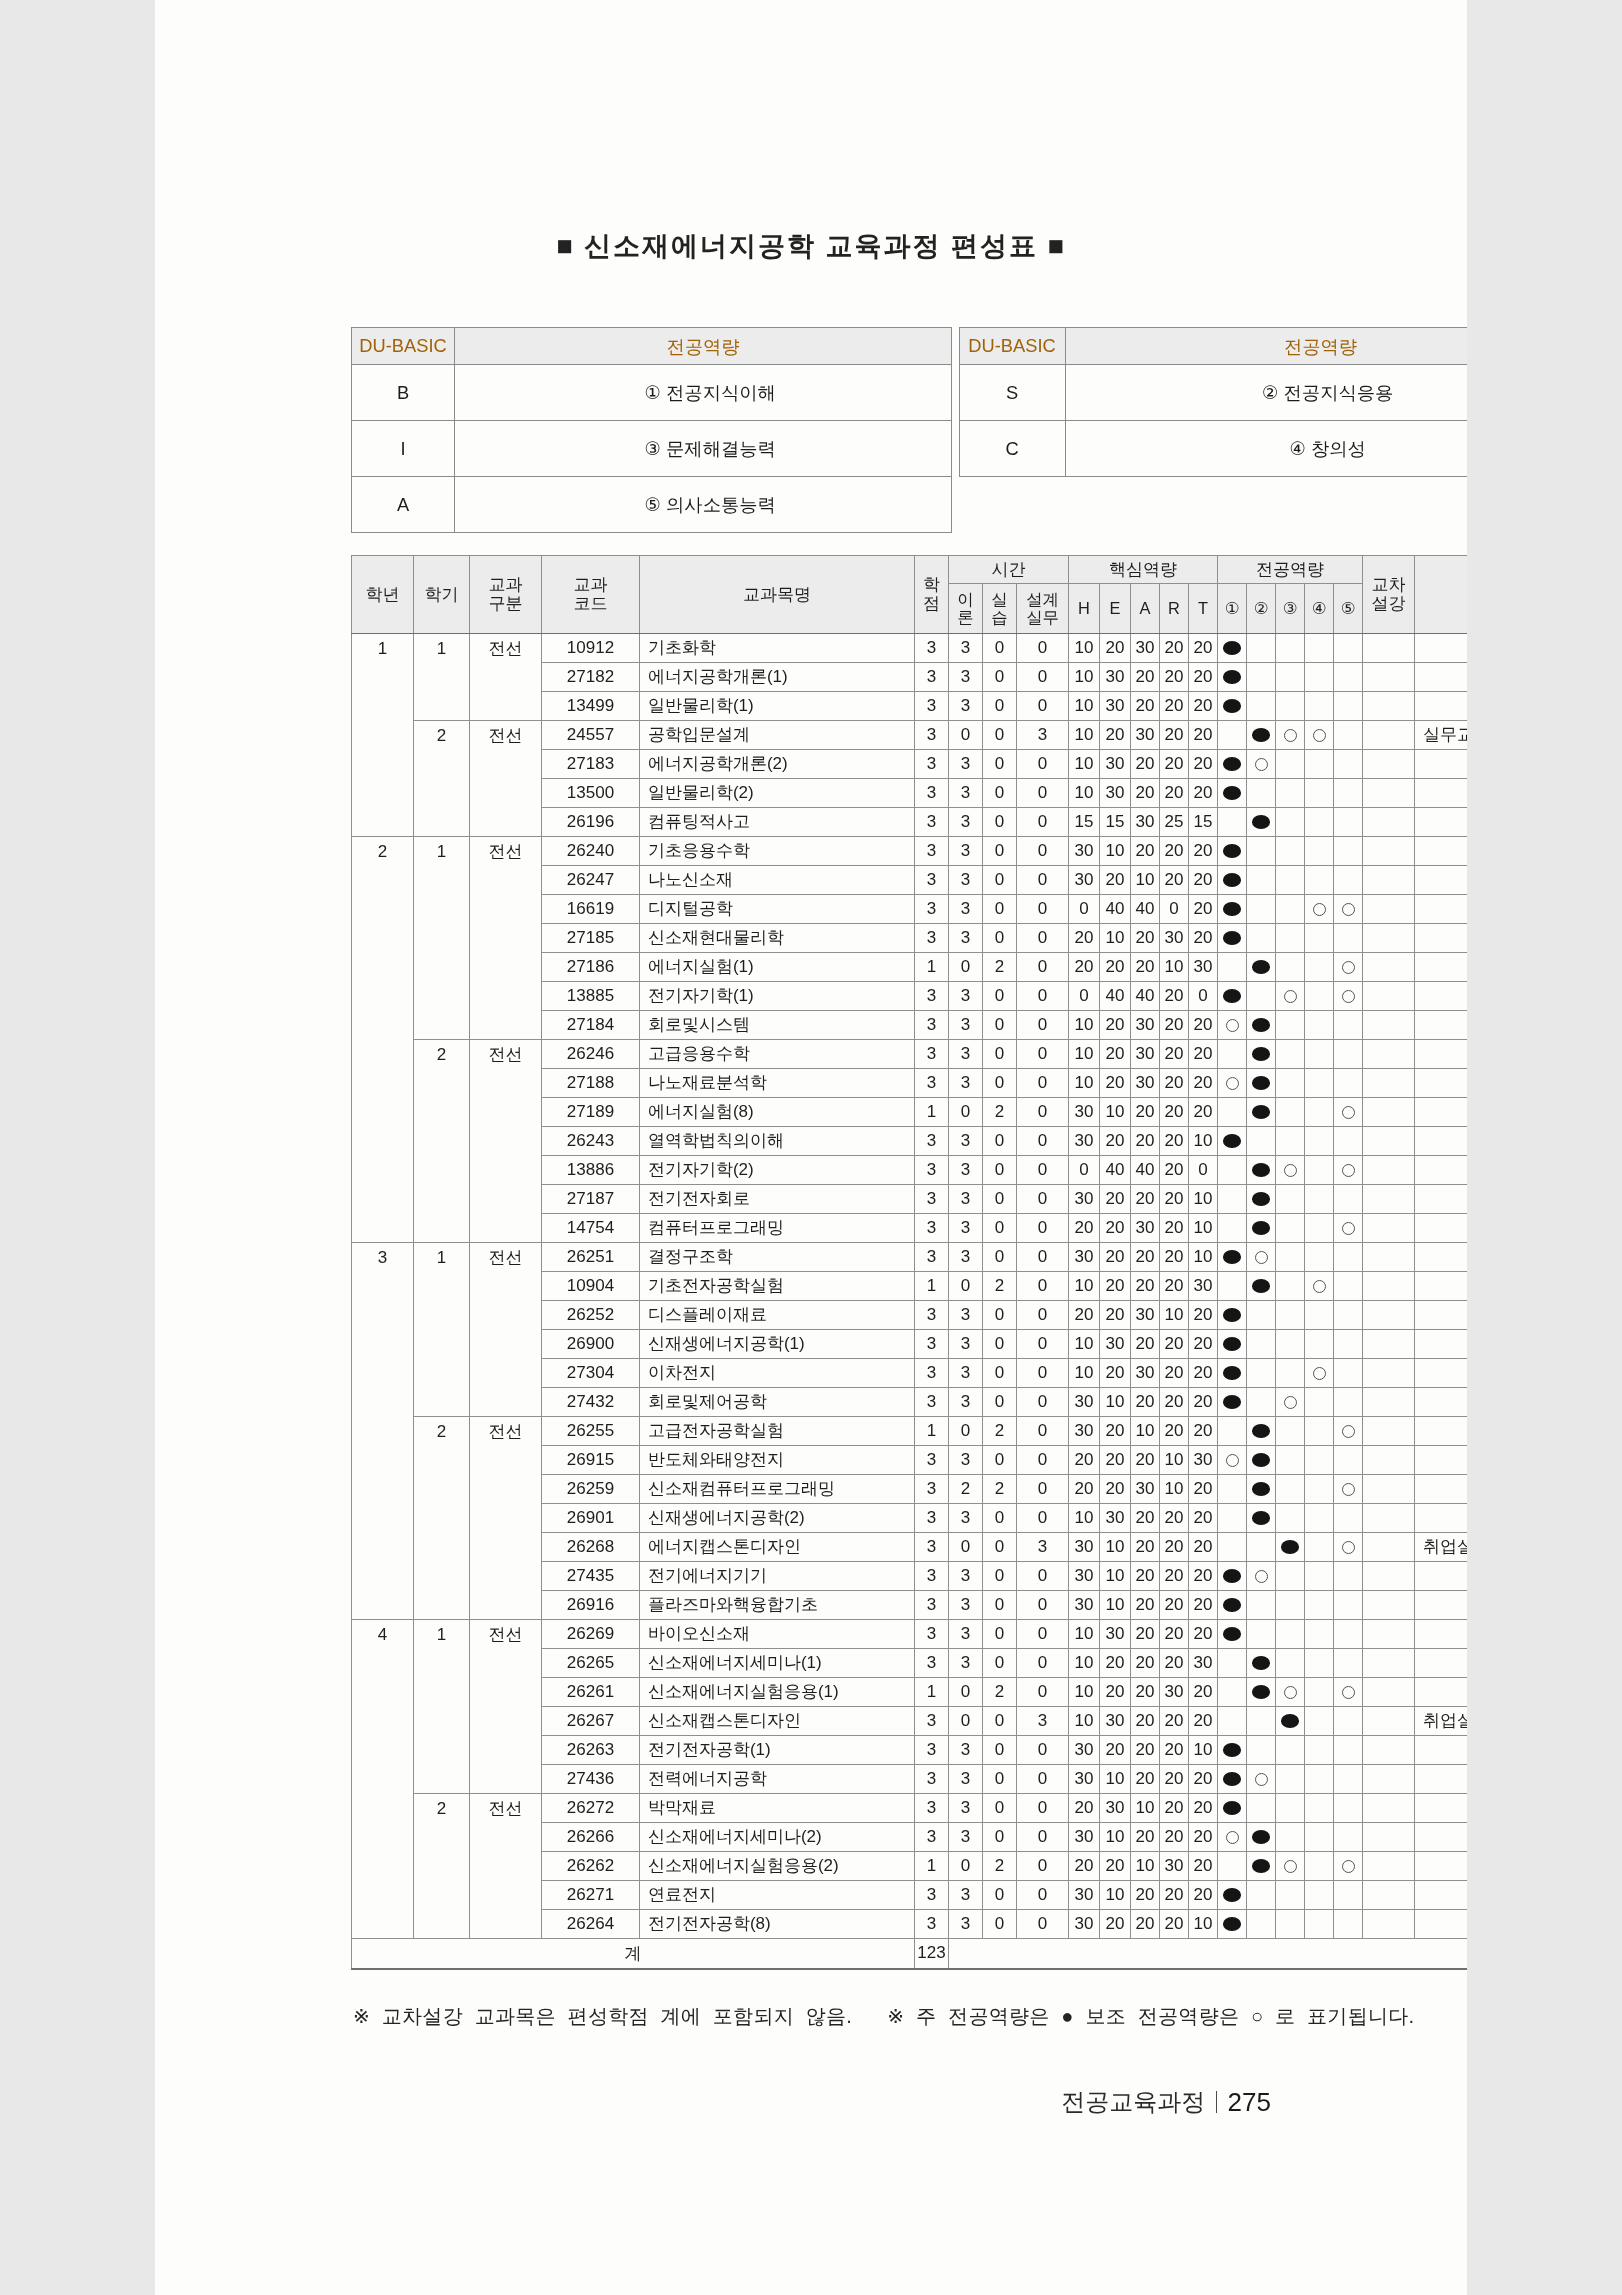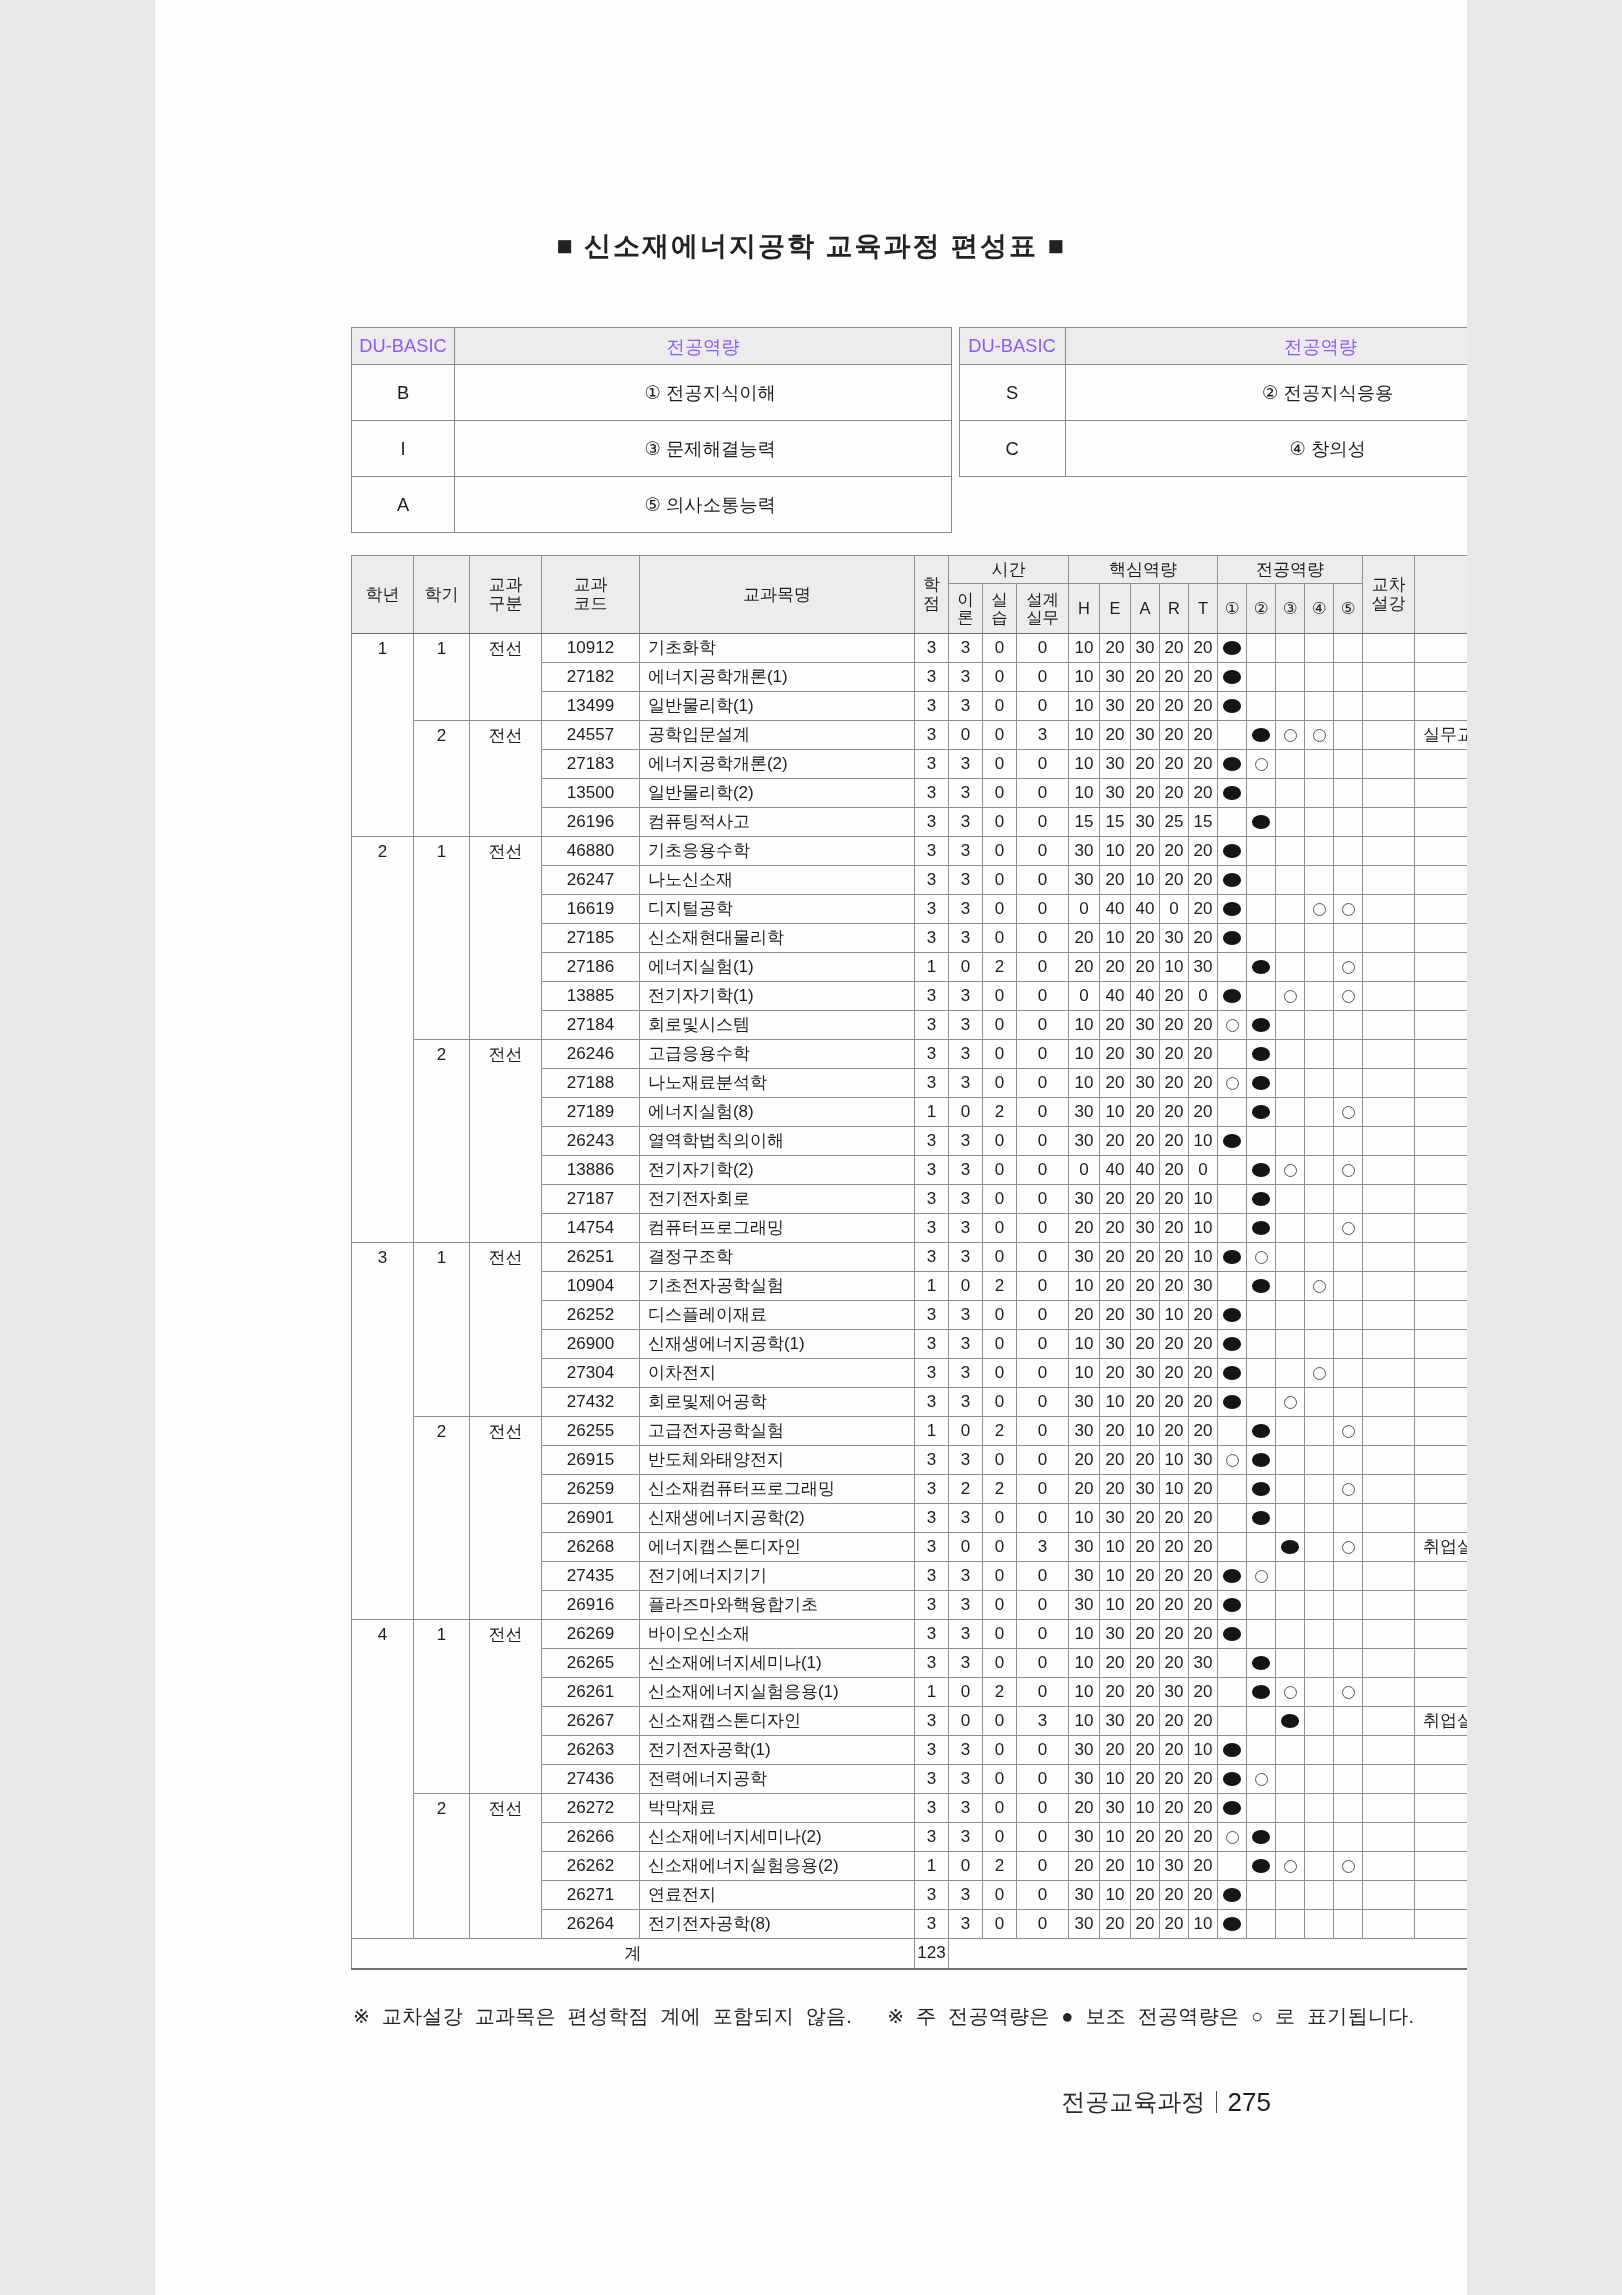--- a/index.html
+++ b/index.html
@@ -14,21 +14,21 @@
     position:absolute; top:228px; left:0; width:100%;
     text-align:center; font-size:27px; font-weight:600; letter-spacing:2px; color:#222;
   }
   
   .dub-wrap { position:absolute; top:327px; left:196px; width:1230px; display:flex; gap:6.5px; align-items:flex-start; }
   table.dub { border-collapse:collapse; table-layout:fixed; }
   table.dub.left { width:601px; }
   table.dub.right { width:618px; }
   table.dub th, table.dub td { border:1px solid #8b8b8b; }
   table.dub th {
-    background:#ececec; height:37px; font-size:18.3px; font-weight:500; text-align:center; color:#8b5cf6;
+    background:#ececec; height:37px; font-size:18.3px; font-weight:500; text-align:center; color:#a16207;
   }
   table.dub td { height:56px; font-size:18.3px; }
   table.dub td.key { text-align:center; }
   table.dub td.val { text-align:center; padding-left:14.4px; }
   table.dub { border:1.3px solid #6f6f6f; }
   
   table.main {
     position:absolute; top:555px; left:196px; width:1230px;
     border-collapse:collapse; table-layout:fixed; border:1.3px solid #6f6f6f;
   }
@@ -331,21 +331,21 @@
           <td></td>
           <td></td>
           <td></td>
           <td></td>
           <td class="tl"></td>
         </tr>
         <tr>
           <td class="vtop" rowspan="14">2</td>
           <td class="vtop" rowspan="7">1</td>
           <td class="vtop" rowspan="7">전선</td>
-          <td>46880</td>
+          <td>26240</td>
           <td class="tl">기초응용수학</td>
           <td>3</td>
           <td>3</td>
           <td>0</td>
           <td>0</td>
           <td>30</td>
           <td>10</td>
           <td>20</td>
           <td>20</td>
           <td>20</td>

